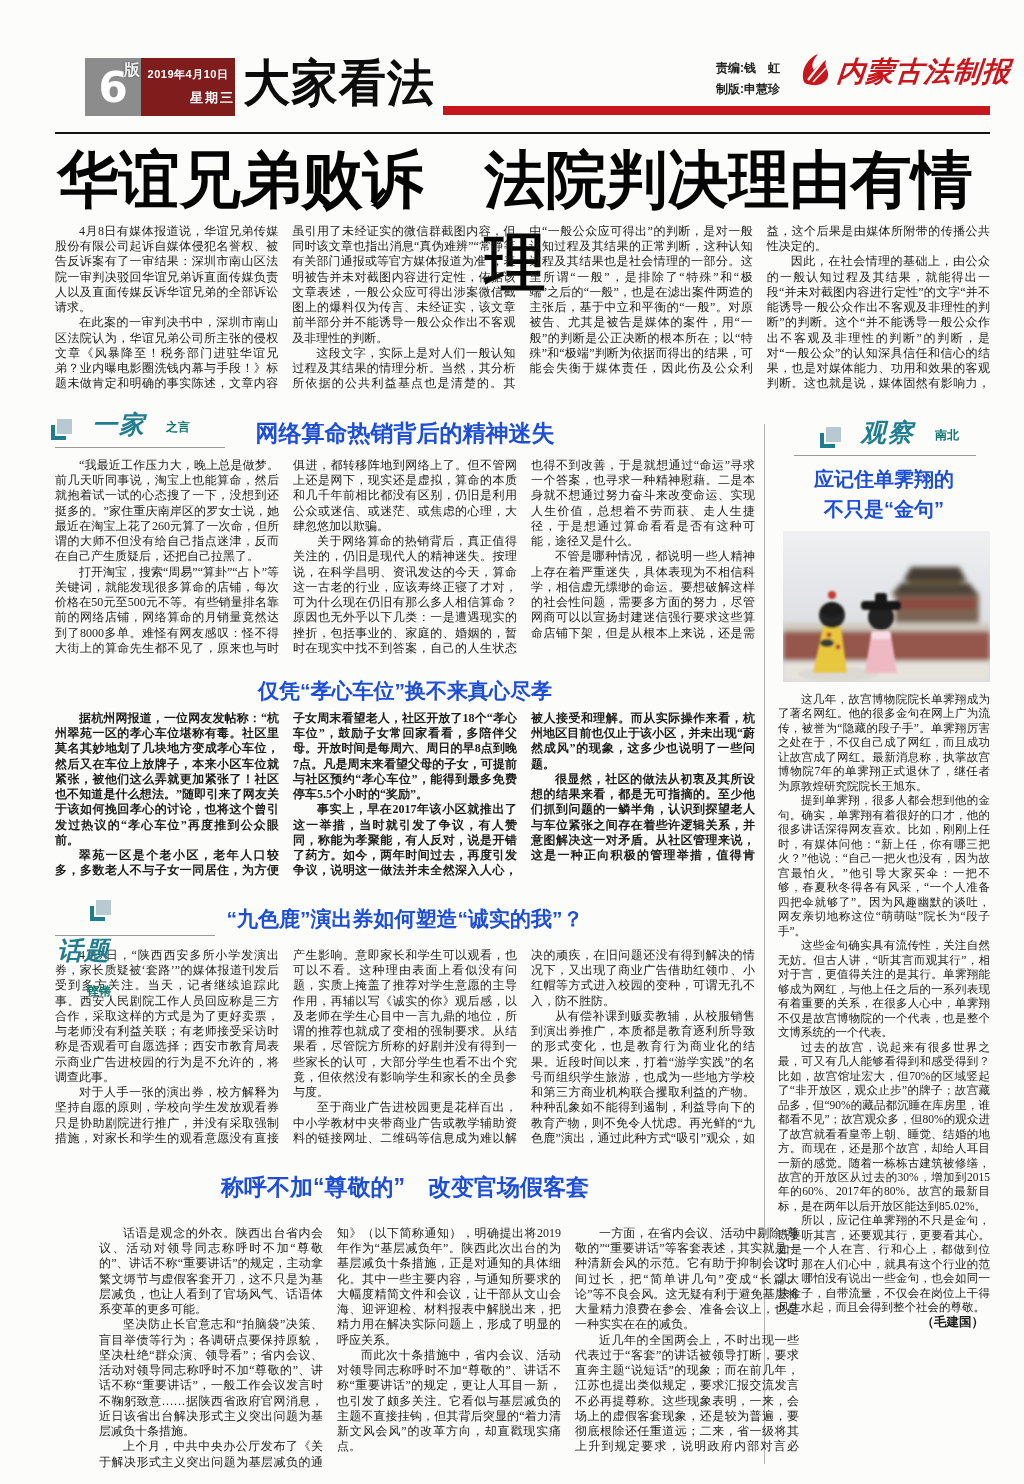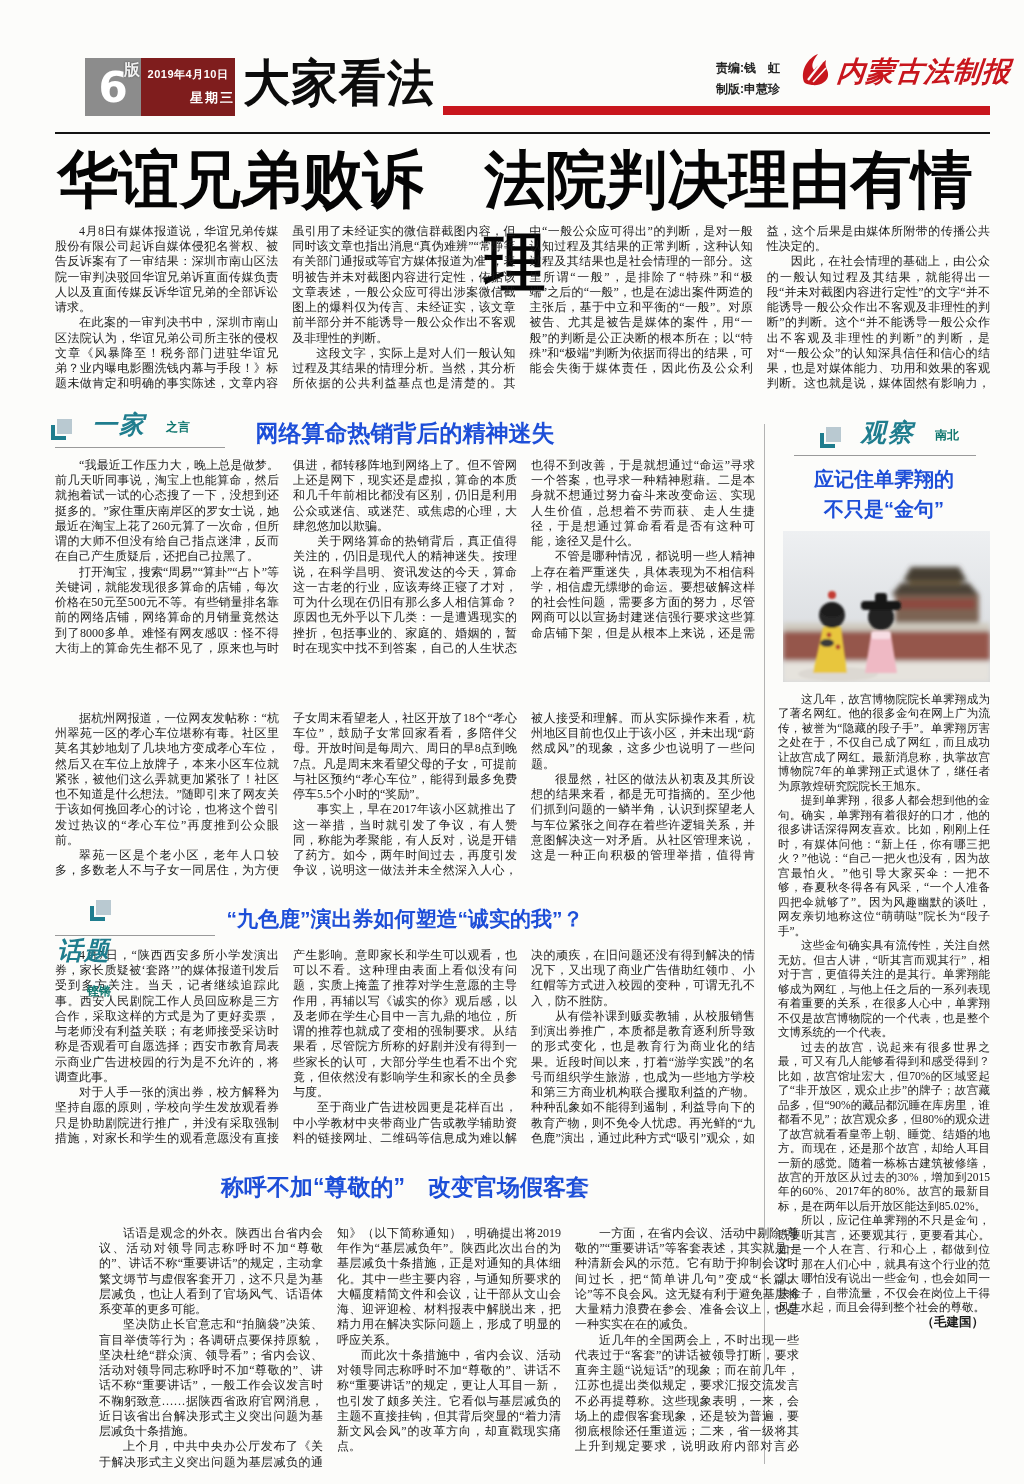--- a/index.html
+++ b/index.html
@@ -113,21 +113,22 @@
   <div class="cols c3 body-txt" style="position:absolute; left:55px; top:458px; width:700px; height:212px;">
     <div>
         <p>“我最近工作压力大，晚上总是做梦。前几天听同事说，淘宝上也能算命，然后就抱着试一试的心态搜了一下，没想到还挺多的。”家住重庆南岸区的罗女士说，她最近在淘宝上花了260元算了一次命，但所谓的大师不但没有给自己指点迷津，反而在自己产生质疑后，还把自己拉黑了。</p>
         <p>打开淘宝，搜索“周易”“算卦”“占卜”等关键词，就能发现很多算命的店铺，每次价格在50元至500元不等。有些销量排名靠前的网络店铺，网络算命的月销量竟然达到了8000多单。难怪有网友感叹：怪不得大街上的算命先生都不见了，原来也与时俱进，都转移阵地到网络上了。但不管网上还是网下，现实还是虚拟，算命的本质和几千年前相比都没有区别，仍旧是利用公众或迷信、或迷茫、或焦虑的心理，大肆忽悠加以欺骗。</p>
         <p>关于网络算命的热销背后，真正值得关注的，仍旧是现代人的精神迷失。按理说，在科学昌明、资讯发达的今天，算命这一古老的行业，应该寿终正寝了才对，可为什么现在仍旧有那么多人相信算命？原因也无外乎以下几类：一是遭遇现实的挫折，包括事业的、家庭的、婚姻的，暂时在现实中找不到答案，自己的人生状态也得不到改善，于是就想通过“命运”寻求一个答案，也寻求一种精神慰藉。二是本身就不想通过努力奋斗来改变命运、实现人生价值，总想着不劳而获、走人生捷径，于是想通过算命看看是否有这种可能，途径又是什么。</p>
         <p>不管是哪种情况，都说明一些人精神上存在着严重迷失，具体表现为不相信科学，相信虚无缥缈的命运。要想破解这样的社会性问题，需要多方面的努力，尽管网商可以以宣扬封建迷信强行要求这些算命店铺下架，但是从根本上来说，还是需要我们树立正确的人生观和价值观，需要我们相信科学，也相信自己。</p>
       </div>
 
   </div>
 
-  <div class="cols c3 body-txt" style="position:absolute; left:55px; top:711px; width:700px; height:182px;">
+  <div class="art-title" style="left:55px; top:677px; width:700px; font-size:21px;">仅凭“孝心车位”换不来真心尽孝</div>
+  <div class="cols c3 body-txt" style="position:absolute; left:55px; top:711px; width:700px; height:182px;font-weight:bold;">
     <div>
         <p>据杭州网报道，一位网友发帖称：“杭州翠苑一区的孝心车位堪称有毒。社区里莫名其妙地划了几块地方变成孝心车位，然后又在车位上放牌子，本来小区车位就紧张，被他们这么弄就更加紧张了！社区也不知道是什么想法。”随即引来了网友关于该如何挽回孝心的讨论，也将这个曾引发过热议的“孝心车位”再度推到公众眼前。</p>
         <p>翠苑一区是个老小区，老年人口较多，多数老人不与子女一同居住，为方便子女周末看望老人，社区开放了18个“孝心车位”，鼓励子女常回家看看，多陪伴父母。开放时间是每周六、周日的早8点到晚7点。凡是周末来看望父母的子女，可提前与社区预约“孝心车位”，能得到最多免费停车5.5个小时的“奖励”。</p>
         <p>事实上，早在2017年该小区就推出了这一举措，当时就引发了争议，有人赞同，称能为孝聚能，有人反对，说是开错了药方。如今，两年时间过去，再度引发争议，说明这一做法并未全然深入人心，被人接受和理解。而从实际操作来看，杭州地区目前也仅止于该小区，并未出现“蔚然成风”的现象，这多少也说明了一些问题。</p>
         <p>很显然，社区的做法从初衷及其所设想的结果来看，都是无可指摘的。至少他们抓到问题的一鳞半角，认识到探望老人与车位紧张之间存在着些许逻辑关系，并意图解决这一对矛盾。从社区管理来说，这是一种正向积极的管理举措，值得肯定。只是他们尚未意识到，对症“孝”的病症，他们开出的或许算不上一张好药方。</p>
       </div>
 
   </div>
 
   <div class="badge" style="left:57px; top:900px;flex-direction:column;">

